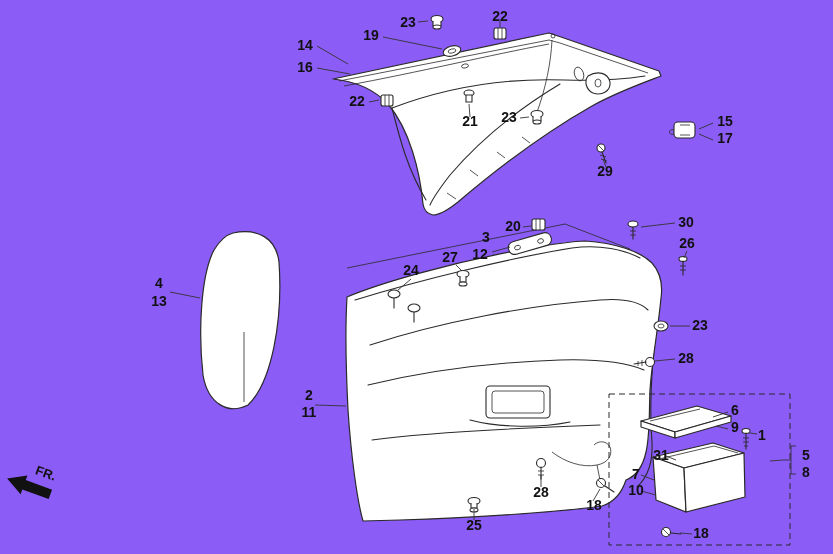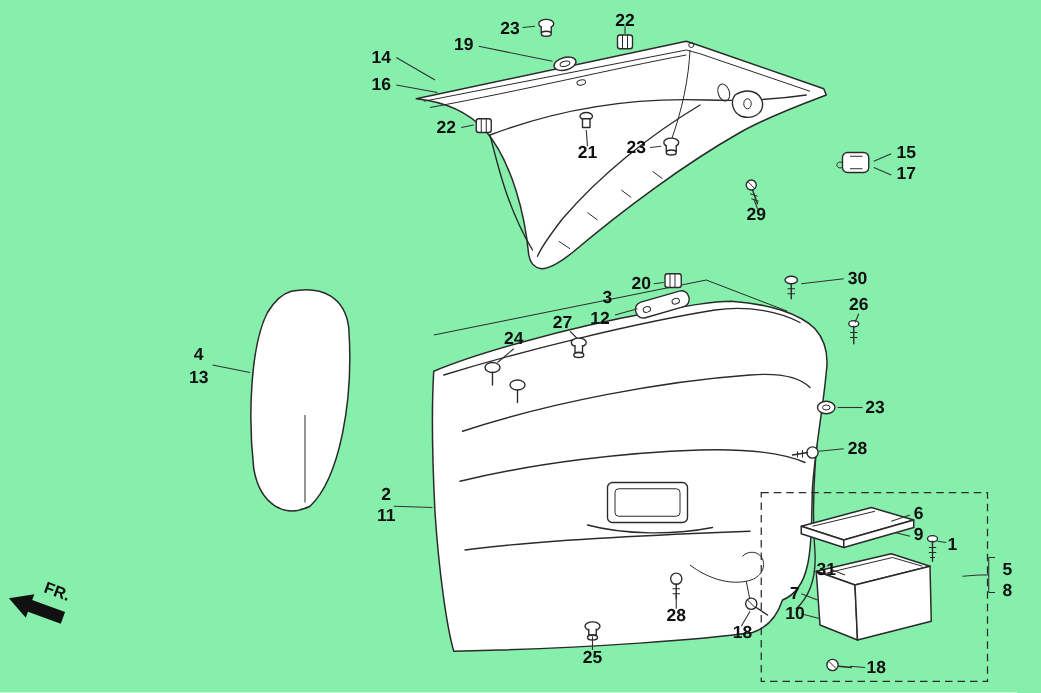--- a/index.html
+++ b/index.html
@@ -1,16 +1,16 @@
 <!DOCTYPE html>
 <html><head>
 <meta charset="utf-8">
 <style>
   html,body{margin:0;padding:0;background:#ffffff;}
-  .canvas{position:relative;width:833px;height:554px;background:#86efac;overflow:hidden;
+  .canvas{position:relative;width:833px;height:554px;background:#8b5cf6;overflow:hidden;
           font-family:"Liberation Sans",sans-serif;}
   svg{position:absolute;top:0;left:0;}
   .part{fill:#ffffff;stroke:#2a2a2a;stroke-width:1.2;stroke-linejoin:round;}
   .pline{fill:none;stroke:#2a2a2a;stroke-width:1.1;stroke-linecap:round;}
   .thin{fill:none;stroke:#2a2a2a;stroke-width:0.8;}
   .leader{stroke:#333333;stroke-width:0.9;}
   .fast{fill:#ffffff;stroke:#2a2a2a;stroke-width:1.1;stroke-linejoin:round;}
   .dashbox{fill:none;stroke:#2a2a2a;stroke-width:1;stroke-dasharray:6 4;}
   text.callout{font-family:"Liberation Sans",sans-serif;font-weight:700;font-size:14px;
                fill:#111111;text-anchor:middle;}

